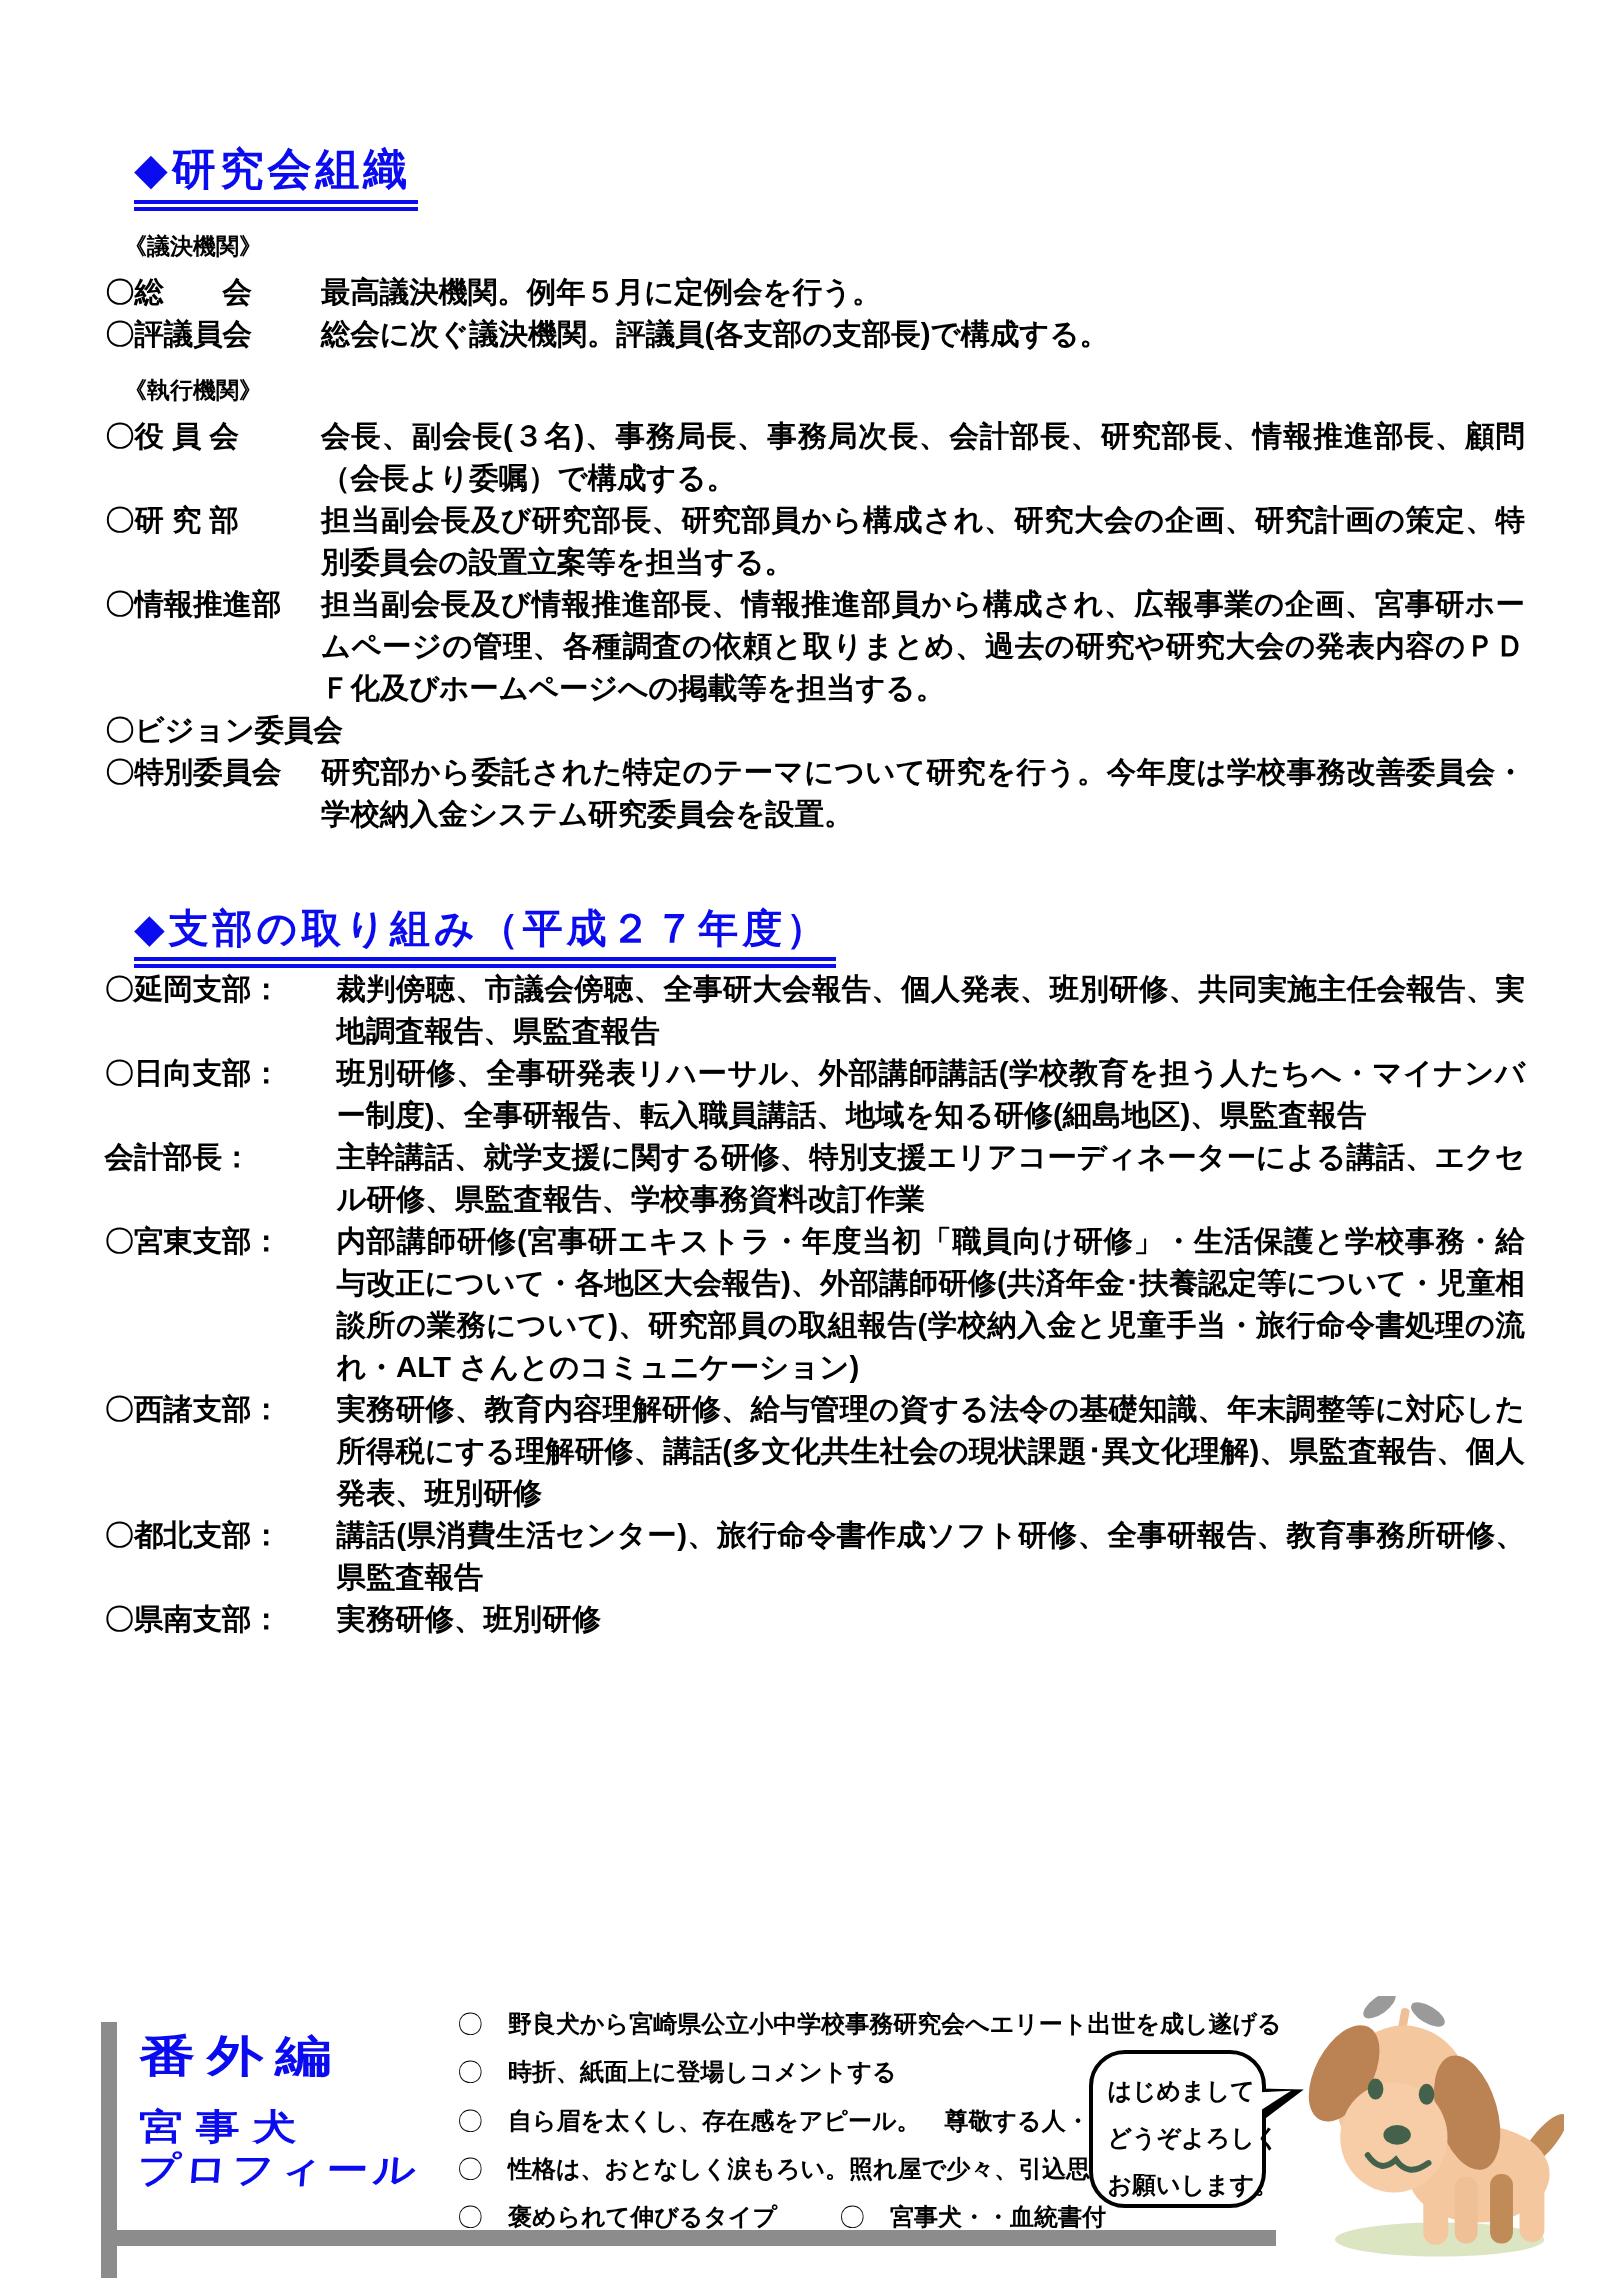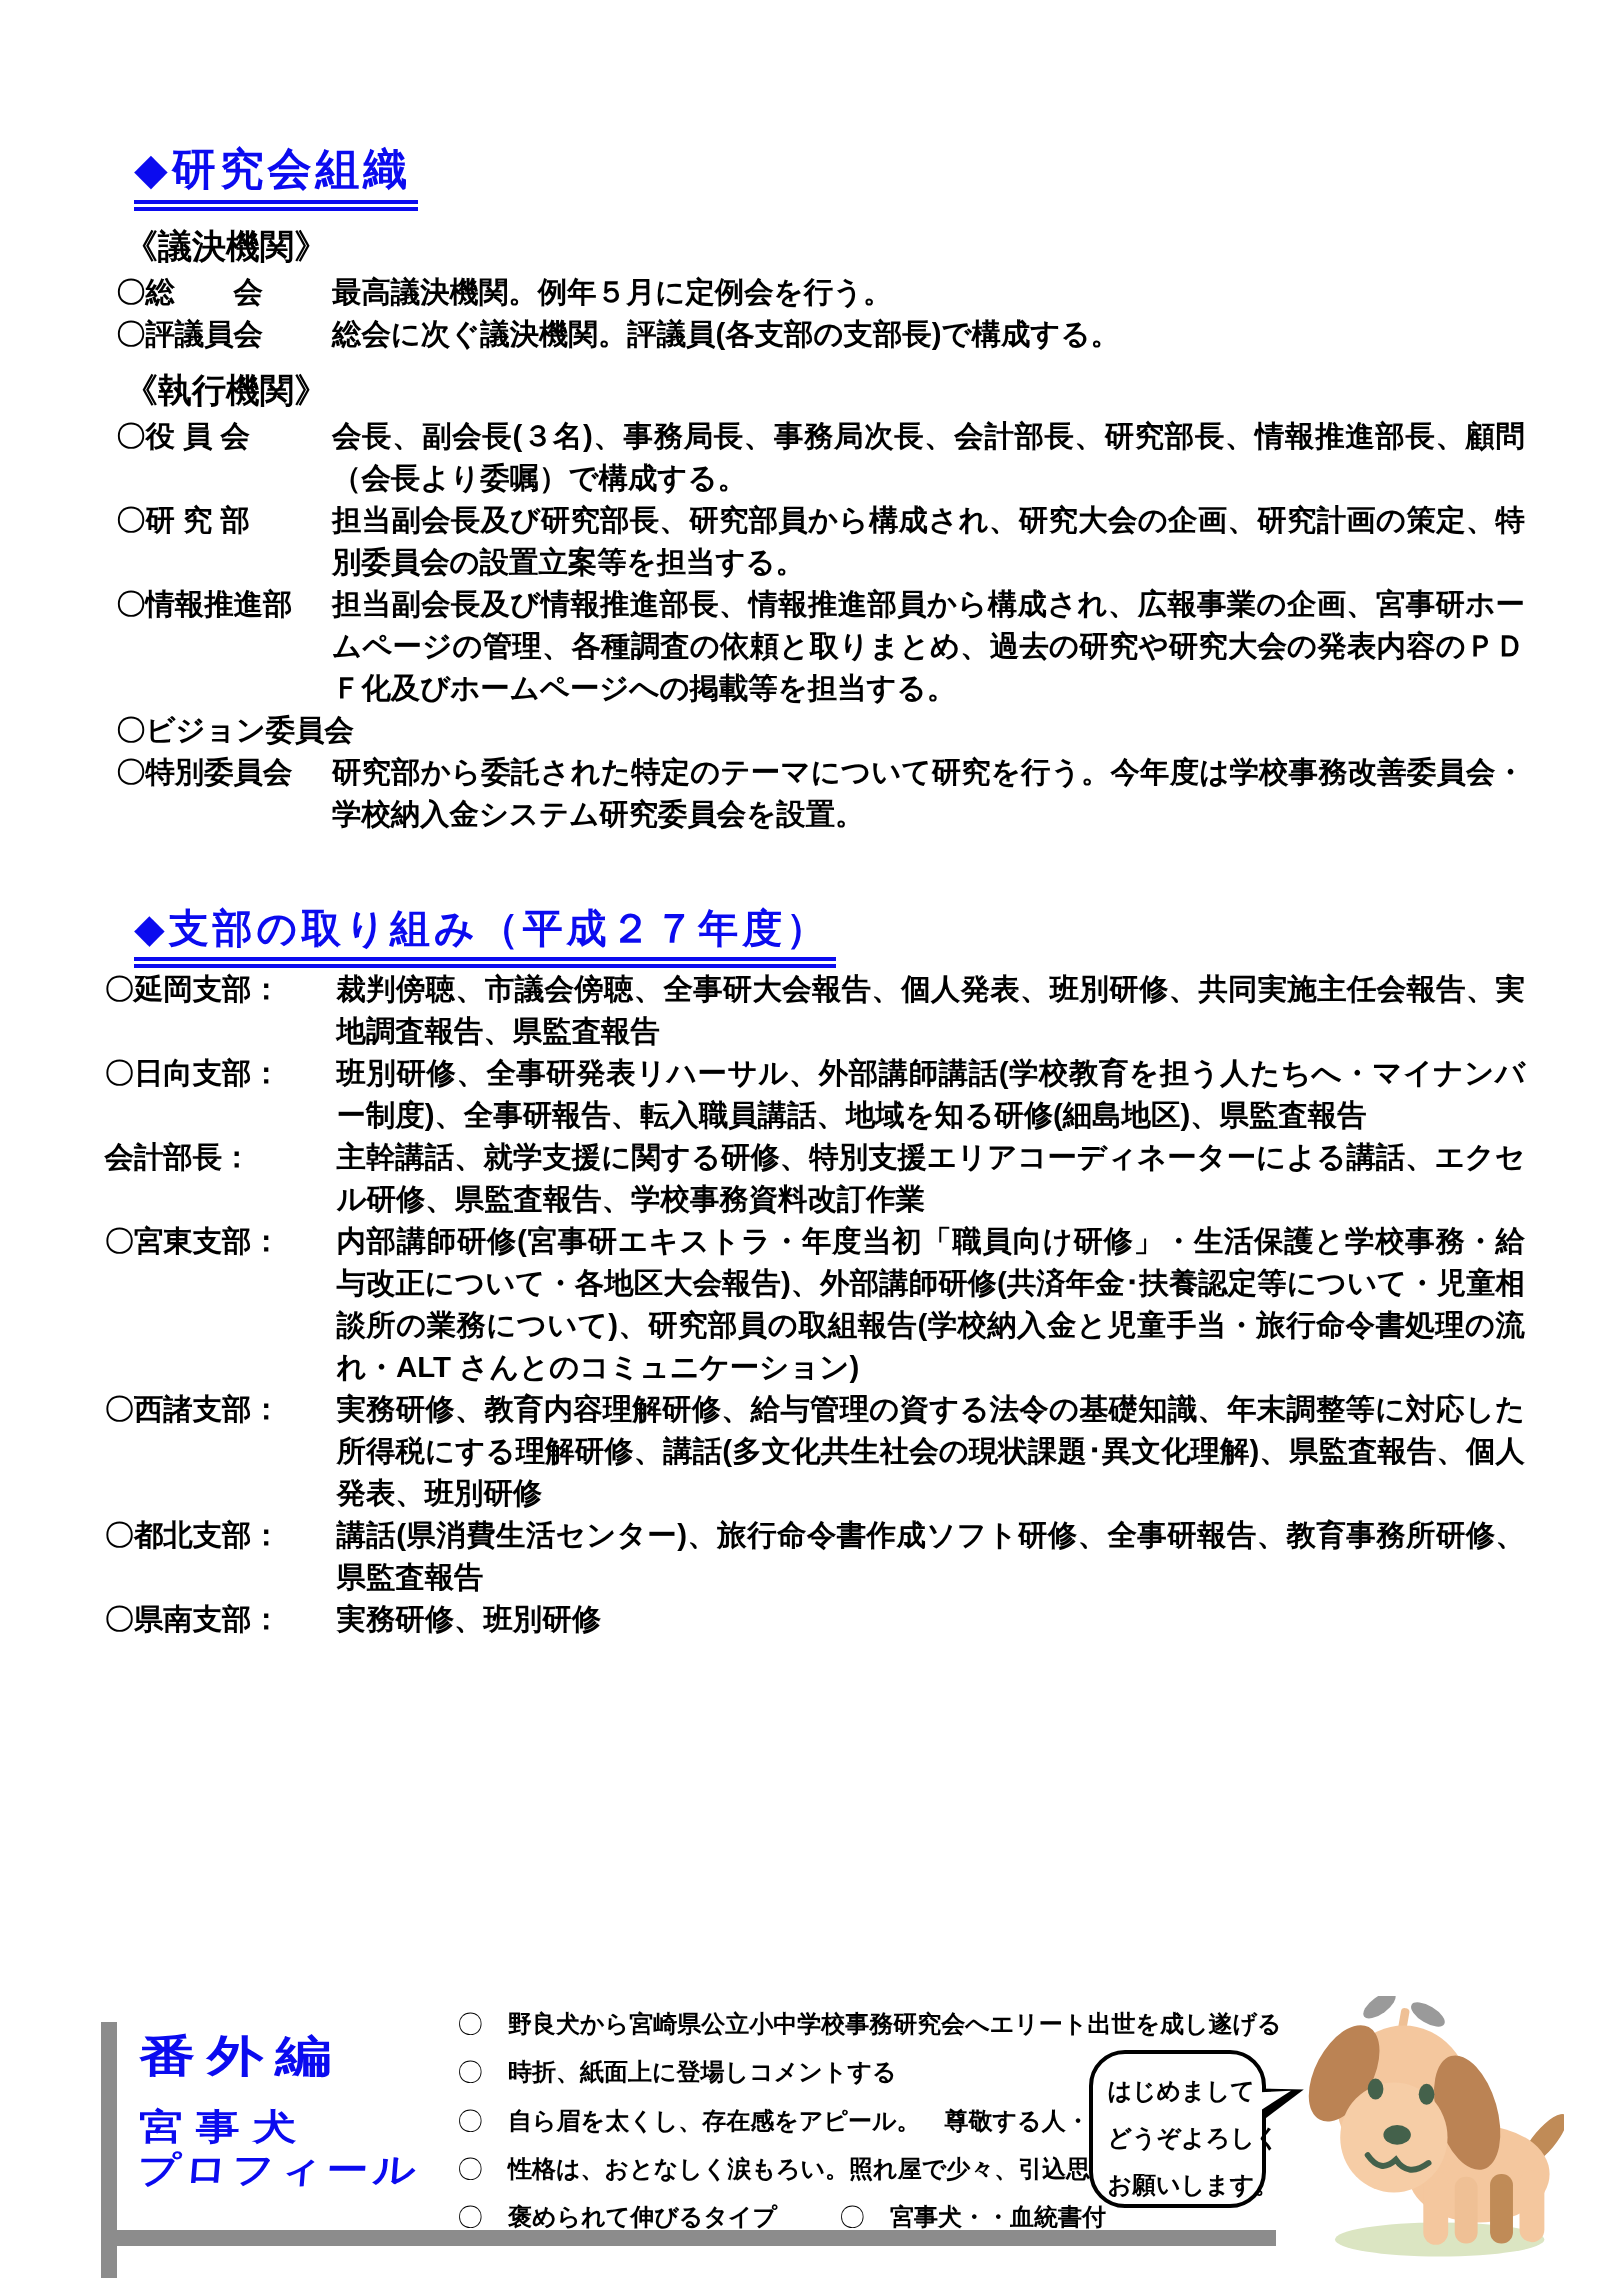--- a/index.html
+++ b/index.html
@@ -26,28 +26,28 @@
     color:#0b0bef;
     border-bottom:11px double #0b0bef;
     padding:0 6.5px 6.5px 0;
     line-height:1.05;
     white-space:nowrap;
   }
   .sec-title.second { margin-top:73px; font-size:40px; }
   h1,h2 { display:block; }
 
   .group-head {
-    font-size:34px; font-weight:600;
+    font-size:23px; font-weight:600;
     margin:14.4px 0 3.9px 26px;
     line-height:42px;
   }
 
   .item {
     display:flex; align-items:flex-start;
-    margin-left:18px;
+    margin-left:7px;
     font-size:29.4px; font-weight:600;
     line-height:42px;
   }
   .item .term { flex:0 0 auto; min-width:216px; white-space:pre; }
   .item .desc { flex:1 1 auto; text-align:justify; }
 
   .branch .item { margin-left:6.5px; }
   .branch .item .term { min-width:232px; }
 
   

